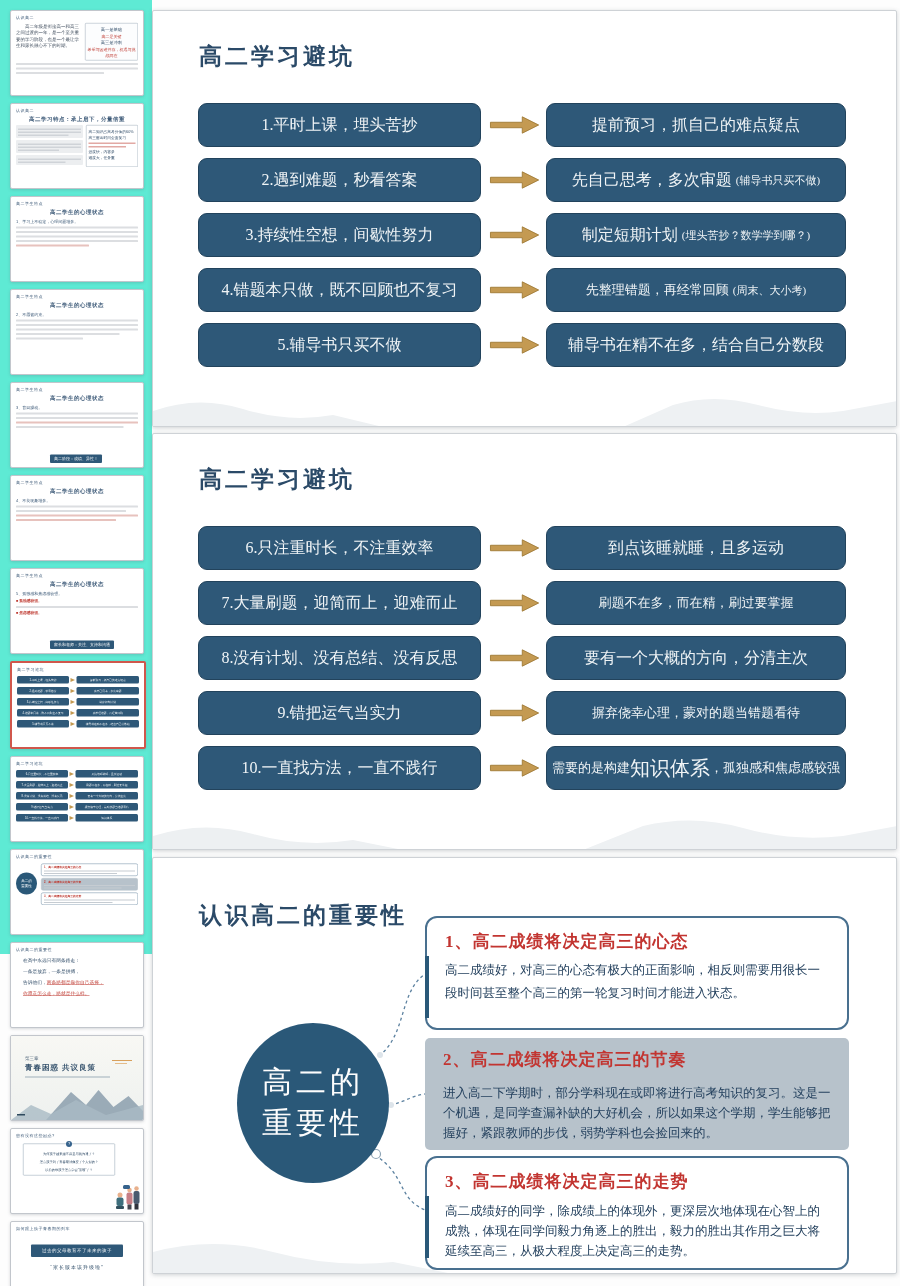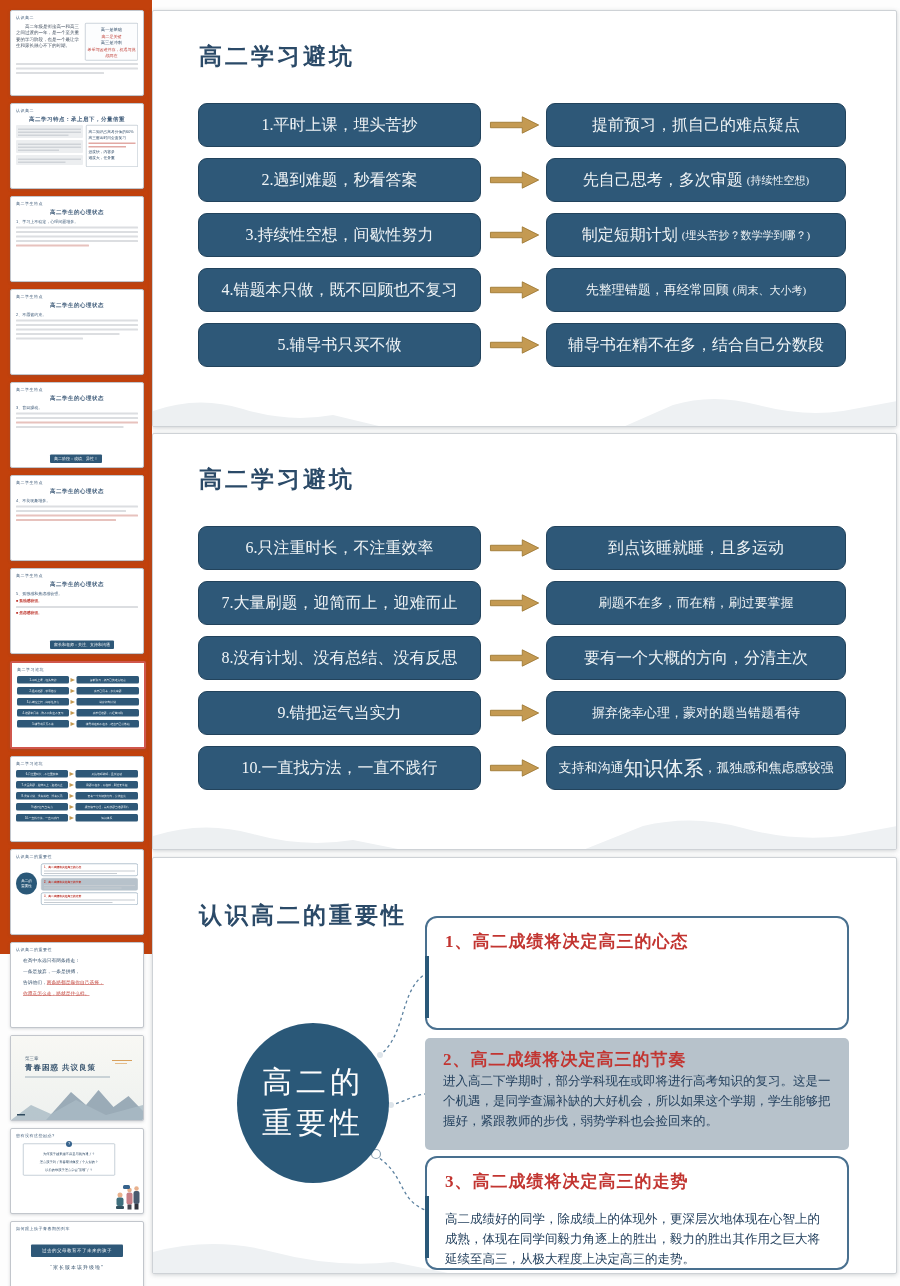--- a/index.html
+++ b/index.html
@@ -1,19 +1,19 @@
 <!DOCTYPE html>
 <html><head>
 <meta charset="utf-8">
 <style>
   html,body{margin:0;padding:0;background:#fff;}
   .app{position:relative;width:900px;height:1286px;background:#fdfdfd;overflow:hidden;
        font-family:"Liberation Sans","DejaVu Sans",sans-serif;}
   
-  .sidebar{position:absolute;left:0;top:0;width:152px;height:954px;background:#c2410c;
+  .sidebar{position:absolute;left:0;top:0;width:152px;height:954px;background:#5eead4;
            padding:10px 0 0 10px;box-sizing:border-box;}
   .thumb{width:132px;height:84px;background:#fff;border:1px solid #c2c6cc;border-radius:2px;
          box-shadow:0 1px 3px rgba(90,100,110,.25);margin-bottom:7px;position:relative;overflow:hidden;}
   .thumb.selected{border:2px solid #d0574c;}
   .ti{width:264px;height:168px;transform:scale(.5);transform-origin:0 0;box-sizing:border-box;
       padding:8px 10px;position:relative;}
   .t-h{font-size:8px;color:#3d5a78;letter-spacing:1px;}
   .t-title{text-align:center;font-size:11px;font-weight:bold;color:#3d5a78;margin-top:3px;letter-spacing:1px;}
   .t-sub{font-size:8px;color:#3d5a78;margin-top:6px;}
   .bars i{display:block;height:4px;background:#dcdee1;border-radius:1px;margin-top:5px;}
@@ -405,21 +405,21 @@
         </div>
         <div class="row">
           <div class="pill left">
               <span>2.遇到难题，秒看答案</span>
             </div>
           <svg class="arrow" viewBox="0 0 56 22">
               <path d="M1 8 h35 v-6 l18 9 -18 9 v-6 h-35 z"></path>
             </svg>
           <div class="pill right">
               <span>先自己思考，多次审题</span>
-              <span class="note">(持续性空想)</span>
+              <span class="note">(辅导书只买不做)</span>
             </div>
         </div>
         <div class="row">
           <div class="pill left">
               <span>3.持续性空想，间歇性努力</span>
             </div>
           <svg class="arrow" viewBox="0 0 56 22">
               <path d="M1 8 h35 v-6 l18 9 -18 9 v-6 h-35 z"></path>
             </svg>
           <div class="pill right">
@@ -505,21 +505,21 @@
             </div>
         </div>
         <div class="row">
           <div class="pill left">
               <span>10.一直找方法，一直不践行</span>
             </div>
           <svg class="arrow" viewBox="0 0 56 22">
               <path d="M1 8 h35 v-6 l18 9 -18 9 v-6 h-35 z"></path>
             </svg>
           <div class="pill right">
-              <span class="sm">支持和沟通</span>
+              <span class="sm">需要的是构建</span>
               <span class="big">知识体系</span>
               <span class="sm">，孤独感和焦虑感较强</span>
             </div>
         </div>
       </div>
       <svg class="mtn" viewBox="0 0 745 56" preserveAspectRatio="none">
         <path d="M0 56 L0 42 Q50 26 100 40 T200 46 L250 56 Z" fill="#edf0f2"></path>
         <path d="M430 56 L490 32 Q540 20 590 34 T690 42 L745 32 L745 56 Z" fill="#eef1f3"></path>
       </svg>
     </div>
@@ -537,26 +537,27 @@
         <circle cx="238" cy="247" r="3" fill="#dde4ea" stroke="none"></circle>
         <circle cx="223" cy="296" r="4.5" fill="#ffffff" stroke="#8fa5b6" stroke-width="1.2" stroke-dasharray="0"></circle>
       </svg>
       <div class="circle">
         <span>高二的</span>
         <span>重要性</span>
       </div>
       <div class="item outline" style="top:58px;height:114px;">
         <div class="bar"></div>
         <div class="hd">1、高二成绩将决定高三的心态</div>
+        <div class="bd">高二成绩好，对高三的心态有极大的正面影响，相反则需要用很长一段时间甚至整个高三的第一轮复习时间才能进入状态。</div>
       </div>
       <div class="item fill" style="top:180px;height:112px;">
         <div class="hd">2、高二成绩将决定高三的节奏</div>
-        <div class="bd" style="line-height:1.6;margin-top:0;">进入高二下学期时，部分学科现在或即将进行高考知识的复习。这是一个机遇，是同学查漏补缺的大好机会，所以如果这个学期，学生能够把握好，紧跟教师的步伐，弱势学科也会捡回来的。</div>
+        <div class="bd" style="line-height:1.6;margin-top:12px;">进入高二下学期时，部分学科现在或即将进行高考知识的复习。这是一个机遇，是同学查漏补缺的大好机会，所以如果这个学期，学生能够把握好，紧跟教师的步伐，弱势学科也会捡回来的。</div>
       </div>
       <div class="item outline" style="top:298px;height:114px;">
         <div class="bar"></div>
         <div class="hd">3、高二成绩将决定高三的走势</div>
-        <div class="bd" style="line-height:1.6;margin-top:16px;">高二成绩好的同学，除成绩上的体现外，更深层次地体现在心智上的成熟，体现在同学间毅力角逐上的胜出，毅力的胜出其作用之巨大将延续至高三，从极大程度上决定高三的走势。</div>
+        <div class="bd" style="line-height:1.6;margin-top:8px;">高二成绩好的同学，除成绩上的体现外，更深层次地体现在心智上的成熟，体现在同学间毅力角逐上的胜出，毅力的胜出其作用之巨大将延续至高三，从极大程度上决定高三的走势。</div>
       </div>
     </div>
 
   </div>
 </div>
 
 </body></html>

